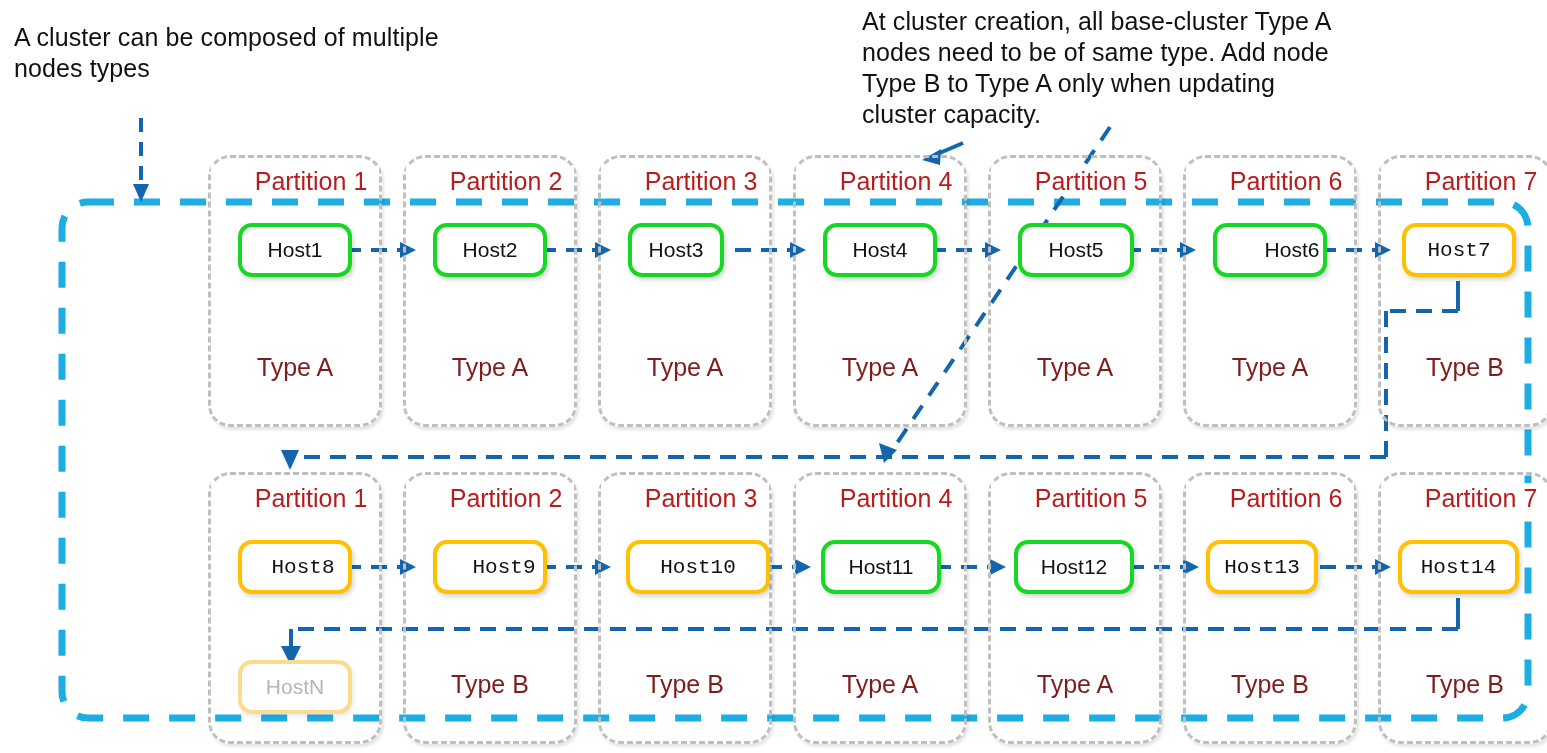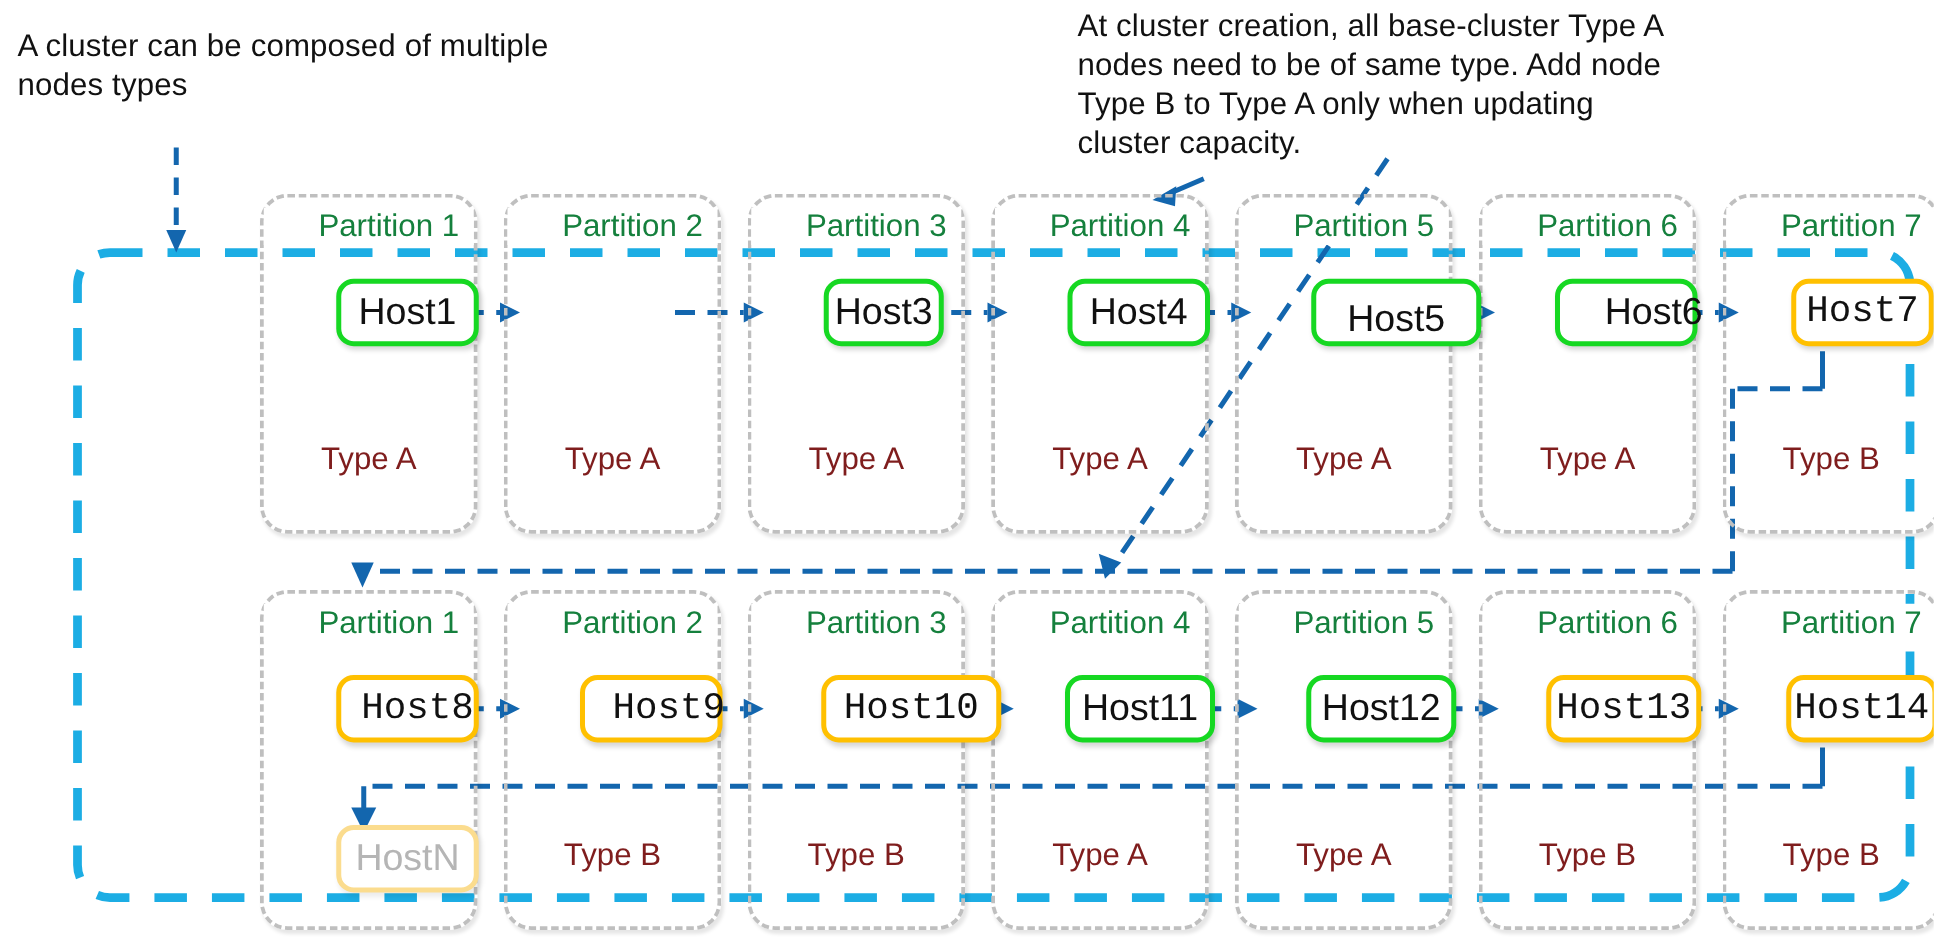--- a/index.html
+++ b/index.html
@@ -25,45 +25,44 @@
   .partition{
     position:absolute;
     border:3px dashed #bfbfbf;
     border-radius:22px;
     background:transparent;
     box-sizing:border-box;
     box-shadow:2px 3px 3px rgba(0,0,0,.10);
   }
   .p-label{
     position:absolute;left:0;right:0;top:8px;
-    text-align:center;font-size:25px;color:#15803d;
+    text-align:center;font-size:25px;color:#b91c1c;
     background:#fff;
     line-height:30px;
     z-index:6;
     padding-left:32px;
   }
   .p-type{
     position:absolute;left:0;right:0;
     text-align:center;font-size:25px;color:#7f1d1d;
     z-index:6;
   }
 
   
   .host{
     position:absolute;
     height:54px;
     border-radius:14px;
     border:4px solid #00CC11;
     background:#ffffff;
     display:flex;align-items:center;justify-content:center;
-    font-size:30px;color:#111;
+    font-size:21px;color:#111;
     box-sizing:border-box;
     box-shadow:2px 3px 4px rgba(0,0,0,.16);
     z-index:8;
-    margin-left:31px;
   }
   .host.typeA{border-color:#16D822;}
   .host.typeB{border-color:#FFC000;font-family:Liberation Mono, monospace;}
   .host.ghost{border-color:#FBDC8E;color:#B5B5B5;box-shadow:2px 3px 4px rgba(0,0,0,.08);}
 </style>
 </head>
 <body>
 
 <div id="stage">
 
@@ -168,27 +167,30 @@
     <div class="p-type" style="top:195px;">Type A</div>
   </div>
   <div class="partition" style="left:1378px;top:155px;width:174px;height:272px;">
     <div class="p-label">Partition 7</div>
     <div class="p-type" style="top:195px;">Type B</div>
   </div>
 
   <div class="host typeA" style="left:238px;top:223px;width:114px;">
     <span>Host1</span>
     </div>
+  <div class="host typeA" style="left:433px;top:223px;width:114px;">
+    <span>Host2</span>
+    </div>
   <div class="host typeA" style="left:628px;top:223px;width:96px;">
     <span>Host3</span>
     </div>
   <div class="host typeA" style="left:823px;top:223px;width:114px;">
     <span>Host4</span>
     </div>
-  <div class="host typeA" style="left:1018px;top:223px;width:136px;align-items:flex-end;">
+  <div class="host typeA" style="left:1018px;top:223px;width:116px;">
     <span>Host5</span>
     </div>
   <div class="host typeA" style="left:1213px;top:223px;width:114px;padding-left:44px;">
     <span>Host6</span>
     </div>
   <div class="host typeB" style="left:1402px;top:223px;width:114px;">
     <span>Host7</span>
     </div>
 
   <div class="partition" style="left:208px;top:472px;width:174px;height:272px;">
@@ -227,21 +229,21 @@
     </div>
   <div class="host typeB" style="left:626px;top:540px;width:144px;">
     <span>Host10</span>
     </div>
   <div class="host typeA" style="left:821px;top:540px;width:120px;">
     <span>Host11</span>
     </div>
   <div class="host typeA" style="left:1014px;top:540px;width:120px;">
     <span>Host12</span>
     </div>
-  <div class="host typeB" style="left:1206px;top:540px;width:124px;">
+  <div class="host typeB" style="left:1206px;top:540px;width:112px;">
     <span>Host13</span>
     </div>
   <div class="host typeB" style="left:1398px;top:540px;width:121px;">
     <span>Host14</span>
     </div>
 
   <div class="host ghost" style="left:238px;top:660px;width:114px;">
     <span>HostN</span>
     </div>
 

